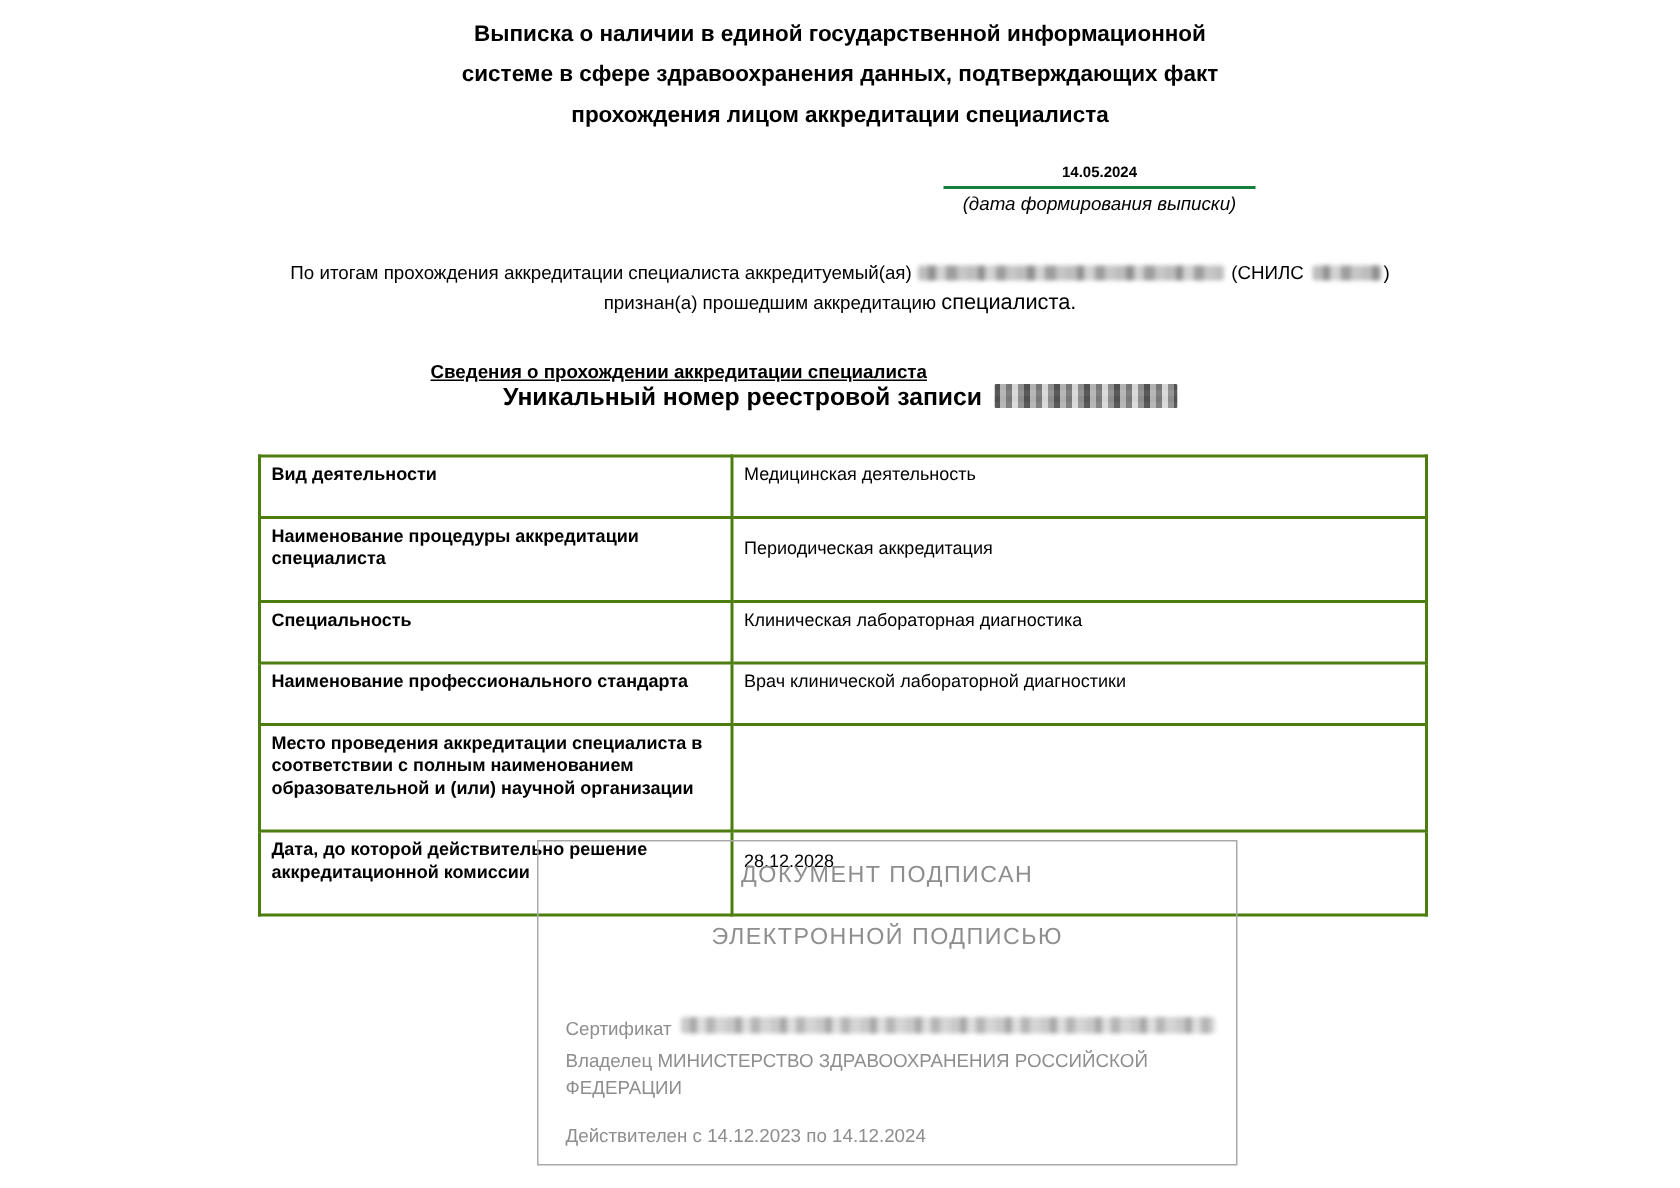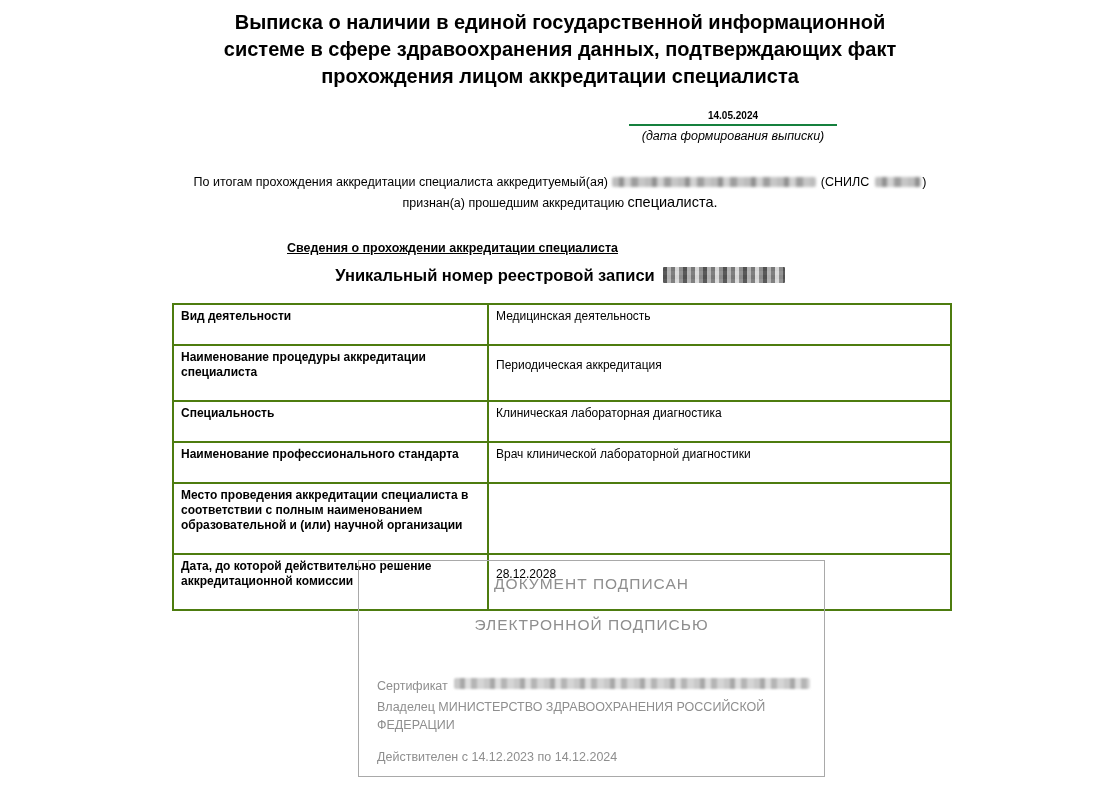--- a/index.html
+++ b/index.html
@@ -17,21 +17,21 @@
   }
 
   
   .doc-title {
     position: absolute;
     top: 9px;
     left: 0;
     width: 1120px;
     text-align: center;
     font-weight: bold;
-    font-size: 20px;
+    font-size: 15px;
     line-height: 27px;
   }
 
   
   .date-block {
     position: absolute;
     top: 110px;
     left: 629px;
     width: 208px;
     text-align: center;
@@ -102,21 +102,21 @@
     top: 241px;
     left: 0;
     width: 905px;
     text-align: center;
     font-weight: bold;
     font-size: 12.5px;
     text-decoration: underline;
   }
   .registry-line {
     position: absolute;
-    top: 266px;
+    top: 256px;
     left: 0;
     width: 1120px;
     text-align: center;
     font-weight: bold;
     font-size: 16.5px;
   }
 
   
   .acc-table {
     position: absolute;

